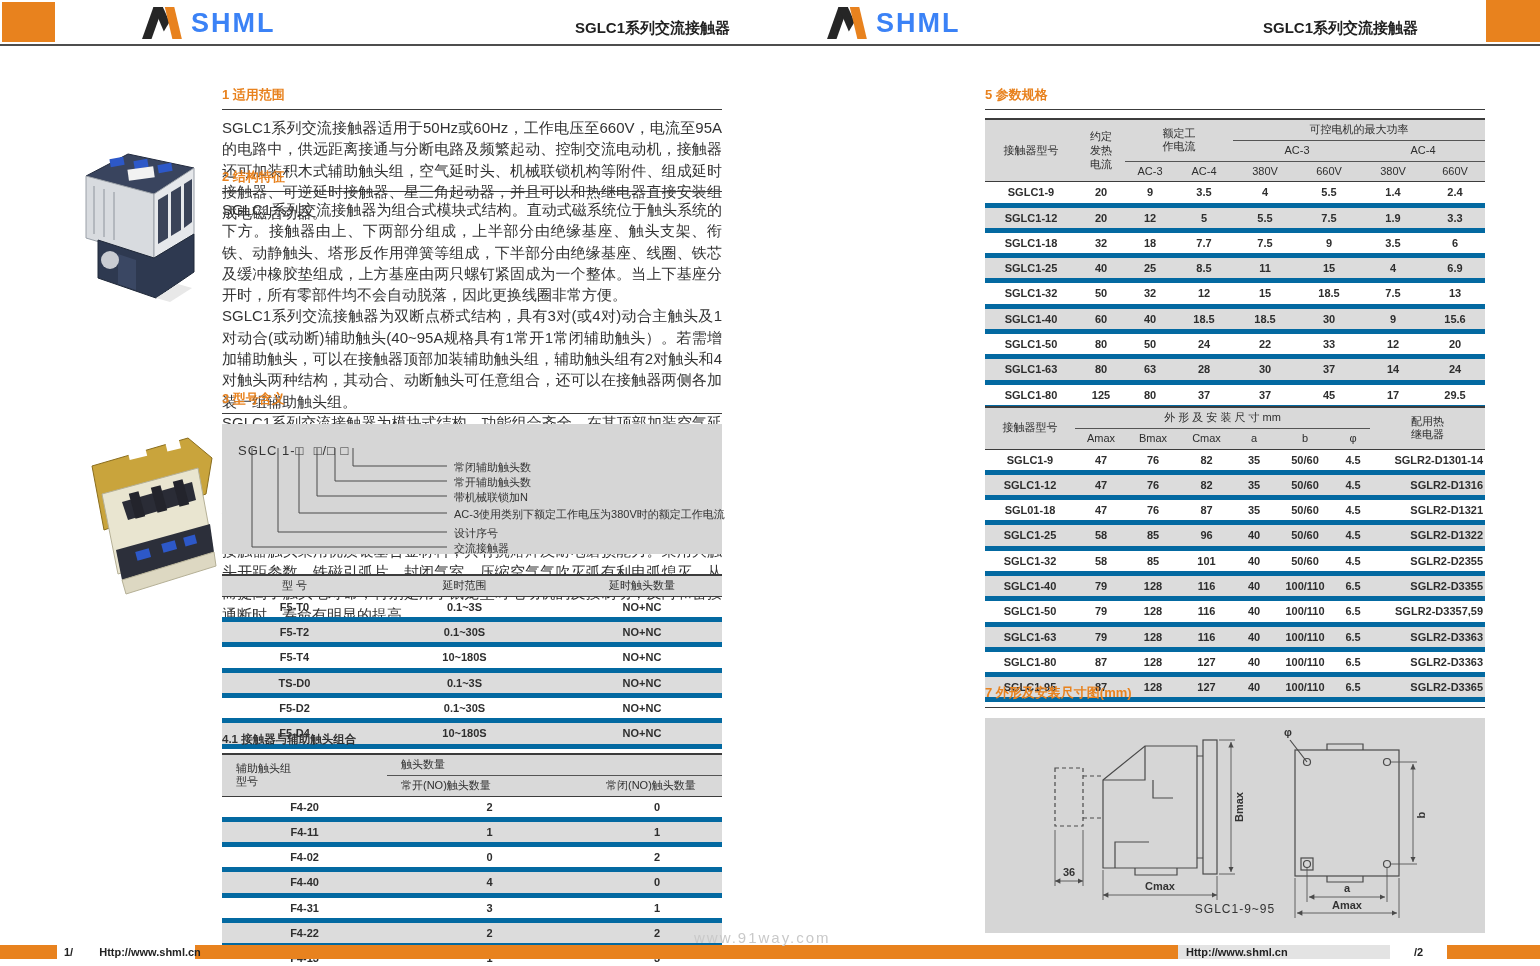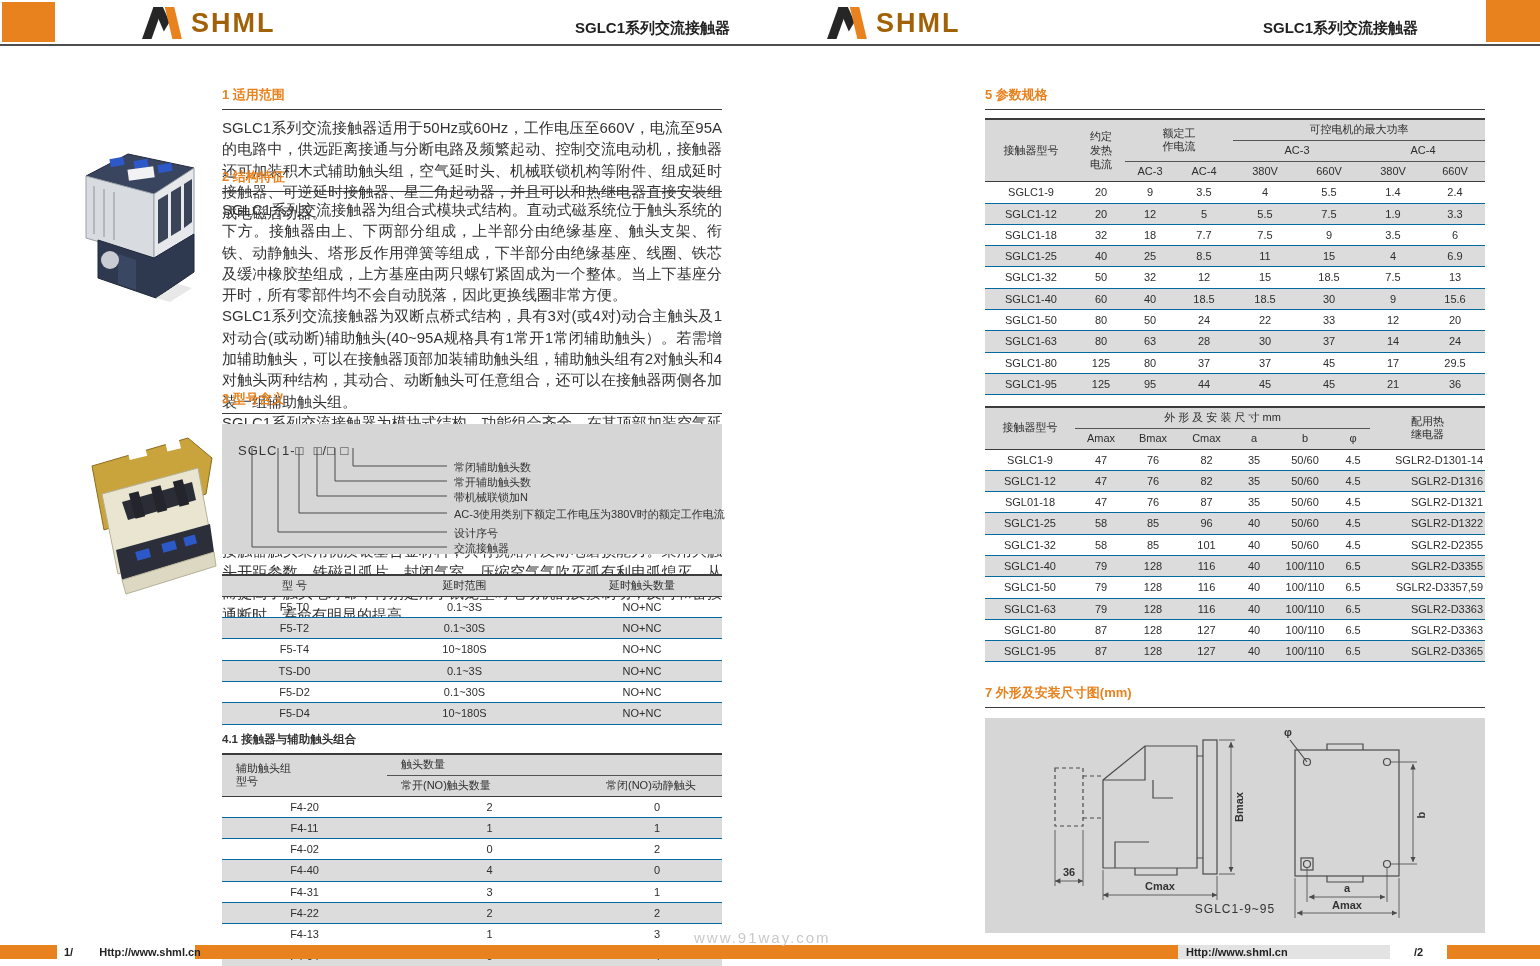--- a/index.html
+++ b/index.html
@@ -13,21 +13,21 @@
   *{box-sizing:border-box;margin:0;padding:0;}
   body{background:#fff;font-family:"Liberation Sans","DejaVu Sans",sans-serif;}
   .sheet{position:relative;width:1540px;height:966px;background:#fff;overflow:hidden;}
 
   
   .orange-block{position:absolute;background:var(--accent);}
   .ob-left{left:2px;top:2px;width:53px;height:40px;}
   .ob-right{right:0;top:0;width:54px;height:42px;}
   .logo{position:absolute;top:5px;display:flex;align-items:center;gap:7px;height:36px;}
   .logo-l1{left:138px;} .logo-l2{left:823px;}
-  .logo-text{font-size:27px;font-weight:bold;color:#a16207;letter-spacing:2px;}
+  .logo-text{font-size:27px;font-weight:bold;color:#3b82f6;letter-spacing:2px;}
   .hdr-title{position:absolute;top:19px;font-size:15px;font-weight:bold;color:#1f1f1f;}
   .ht-1{left:575px;} .ht-2{left:1263px;}
   .hdr-rule{position:absolute;left:0;top:44px;width:1540px;height:2px;background:#4d4d4d;}
 
   
   .photo{position:absolute;}
   .photo-1{left:58px;top:142px;}
   .photo-2{left:70px;top:432px;}
 
   
@@ -36,21 +36,21 @@
   .sec-title{font-size:13px;font-weight:bold;color:var(--accent);padding-bottom:5px;border-bottom:1px solid var(--rule);}
   .sub-title{font-size:11.5px;font-weight:bold;color:#333;}
   .para{font-size:15px;color:#333;line-height:1.42;margin-top:7px;text-align:justify;}
   .para p{margin:0;}
 
   
   table{width:100%;border-collapse:collapse;margin-top:8px;border-top:2px solid var(--rule);border-bottom:1px solid #888;table-layout:fixed;}
   th{background:var(--tbl-gray);font-weight:normal;font-size:11px;color:var(--ink);padding:3px 2px;line-height:1.25;}
   td{font-size:11px;color:var(--ink);text-align:center;padding:3px 2px;line-height:1.3;}
   thead{border-bottom:1px solid var(--rule);}
-  tbody tr{border-bottom:1px solid #0369a1;}
+  tbody tr{border-bottom:5px solid #0369a1;font-weight:bold;}
   tbody tr:nth-child(even){background:var(--row-gray);}
   th.grp{border-bottom:1px solid #555;}
   th.left{text-align:left;padding-left:14px;}
   .t61 td:last-child{text-align:right;padding-left:10px;}
   .wnarrow{display:inline-block;width:2.3em;line-height:1.25;}
   .wmid{display:inline-block;width:3.4em;line-height:1.25;}
 
   
   .gray-box{position:relative;background:var(--box-gray);margin-top:10px;}
   .box3{height:130px;}
@@ -238,21 +238,21 @@
       <thead>
         <tr>
           <th rowspan="2" class="left">
             <div>辅助触头组</div>
             <div>型号</div>
           </th>
           <th colspan="2" class="grp left">触头数量</th>
         </tr>
         <tr>
           <th class="left">常开(NO)触头数量</th>
-          <th class="left">常闭(NO)动静触头</th>
+          <th class="left">常闭(NO)触头数量</th>
         </tr>
       </thead>
       <tbody>
           <tr>
             <td>F4-20</td>
             <td>2</td>
             <td>0</td>
           </tr>
           <tr>
             <td>F4-11</td>

